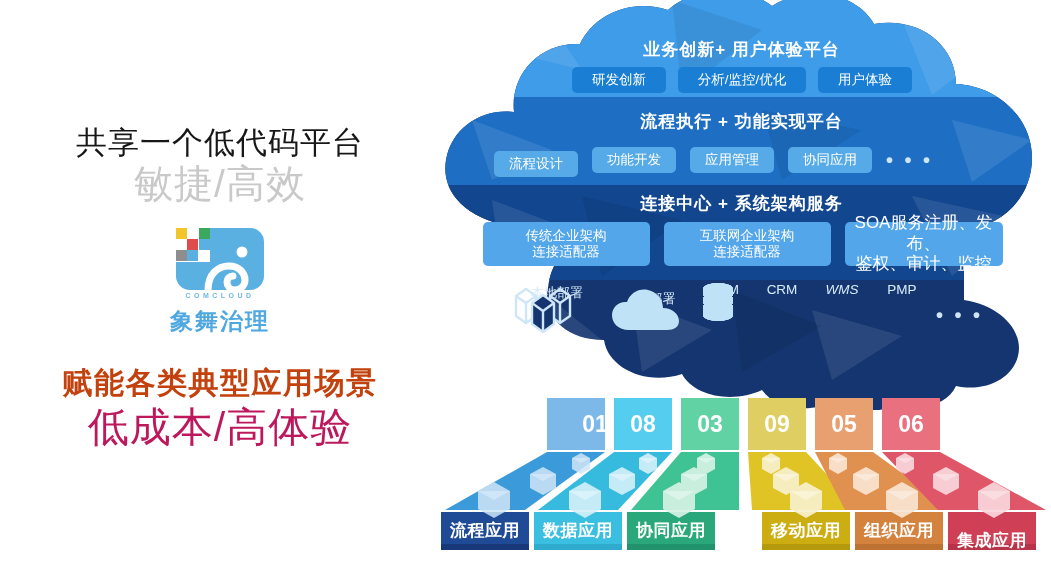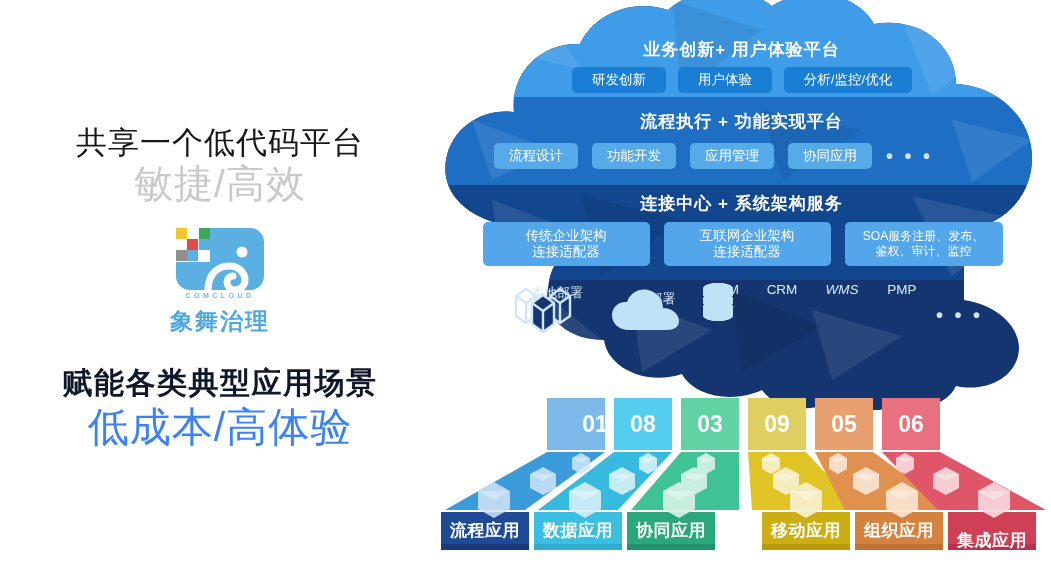--- a/index.html
+++ b/index.html
@@ -7,23 +7,23 @@
        font-family:"Liberation Sans","DejaVu Sans",sans-serif;}
 
   
   #left-panel{position:absolute;left:0;top:0;width:440px;height:570px;}
   .ln1{position:absolute;left:0;width:440px;text-align:center;
        font-family:"Liberation Serif","DejaVu Serif",serif;
        font-size:31px;color:#171717;letter-spacing:1px;white-space:nowrap;}
   .ln2{position:absolute;left:0;width:440px;text-align:center;
        font-size:39px;color:#c9c9c9;letter-spacing:1px;white-space:nowrap;}
   .ln3{position:absolute;left:0;width:440px;text-align:center;
-       font-size:30px;font-weight:bold;color:#0f172a;letter-spacing:1.5px;white-space:nowrap;}
+       font-size:30px;font-weight:bold;color:#c2410c;letter-spacing:1.5px;white-space:nowrap;}
   .ln4{position:absolute;left:0;width:440px;text-align:center;
-       font-size:41px;color:#3b82f6;letter-spacing:1px;white-space:nowrap;}
+       font-size:41px;color:#be185d;letter-spacing:1px;white-space:nowrap;}
 
   #brand-logo{position:absolute;left:120px;top:222px;width:200px;height:110px;}
   .logo-word{position:absolute;left:0;top:84px;width:200px;text-align:center;
        font-size:23px;font-weight:bold;color:#4fa8e0;letter-spacing:2px;}
   .logo-sub{position:absolute;left:0;top:70px;width:200px;text-align:center;
        font-size:7px;font-weight:bold;color:#6fb9e6;letter-spacing:3.5px;}
 
   
   #cloud-wrap{position:absolute;left:432px;top:0px;width:619px;height:410px;}
   #cloud-wrap svg{position:absolute;left:0;top:0;}
@@ -128,44 +128,44 @@
         <polygon points="330,110 430,130 350,180"></polygon>
         <polygon points="150,196 250,220 170,276"></polygon>
         <polygon points="300,290 390,326 310,372"></polygon>
       </g>
     </g>
   </svg>
 
   <div class="cloud-layer-title" style="top:38px">业务创新+ 用户体验平台</div>
   <div class="chip-row" style="top:67px;left:80px;width:460px;justify-content:center;gap:12px;">
     <div class="chip" style="background:#1a7fd4;width:94px;height:26px;font-size:13.5px;">研发创新</div>
+    <div class="chip" style="background:#1a7fd4;width:128px;height:26px;font-size:13.5px;">分析/监控/优化</div>
     <div class="chip" style="background:#1a7fd4;width:94px;height:26px;font-size:13.5px;">用户体验</div>
-    <div class="chip" style="background:#1a7fd4;width:128px;height:26px;font-size:13.5px;">分析/监控/优化</div>
   </div>
 
   <div class="cloud-layer-title" style="top:110px">流程执行 + 功能实现平台</div>
   <div class="chip-row" style="top:143px;left:62px;width:500px;gap:14px;">
-    <div class="chip" style="background:#57aae8;width:84px;height:26px;font-size:13.5px;">流程设计</div>
+    <div class="chip" style="background:#57aae8;width:84px;height:26px;font-size:13.5px;margin-top:8px;">流程设计</div>
     <div class="chip" style="background:#57aae8;width:84px;height:26px;font-size:13.5px;">功能开发</div>
     <div class="chip" style="background:#57aae8;width:84px;height:26px;font-size:13.5px;">应用管理</div>
     <div class="chip" style="background:#57aae8;width:84px;height:26px;font-size:13.5px;">协同应用</div>
     <div class="ellipsis">• • •</div>
   </div>
 
   <div class="cloud-layer-title" style="top:192px">连接中心 + 系统架构服务</div>
   <div class="chip-row" style="top:222px;left:38px;width:545px;justify-content:center;gap:14px;">
     <div class="chip" style="background:#54a6ea;width:167px;height:44px;font-size:13.5px;">
       <span style="white-space:pre-line">传统企业架构
 连接适配器</span>
     </div>
     <div class="chip" style="background:#54a6ea;width:167px;height:44px;font-size:13.5px;">
       <span style="white-space:pre-line">互联网企业架构
 连接适配器</span>
     </div>
-    <div class="chip" style="background:#54a6ea;width:158px;height:44px;font-size:12px;">
+    <div class="chip" style="background:#54a6ea;width:158px;height:44px;font-size:17px;">
       <span style="white-space:pre-line">SOA服务注册、发布、
 鉴权、审计、监控</span>
     </div>
   </div>
 
   <div class="deploy-item" style="left:80px;top:282px;width:90px;">
     <svg width="62" height="52" viewBox="0 0 62 52">
       <g fill="none" stroke="#cfe6f7" stroke-width="2.4" stroke-linejoin="round">
         <path d="M4 14 L14 7 L24 14 L24 34 L14 41 L4 34 Z"></path>
           <path d="M4 14 L14 21 L24 14"></path>

